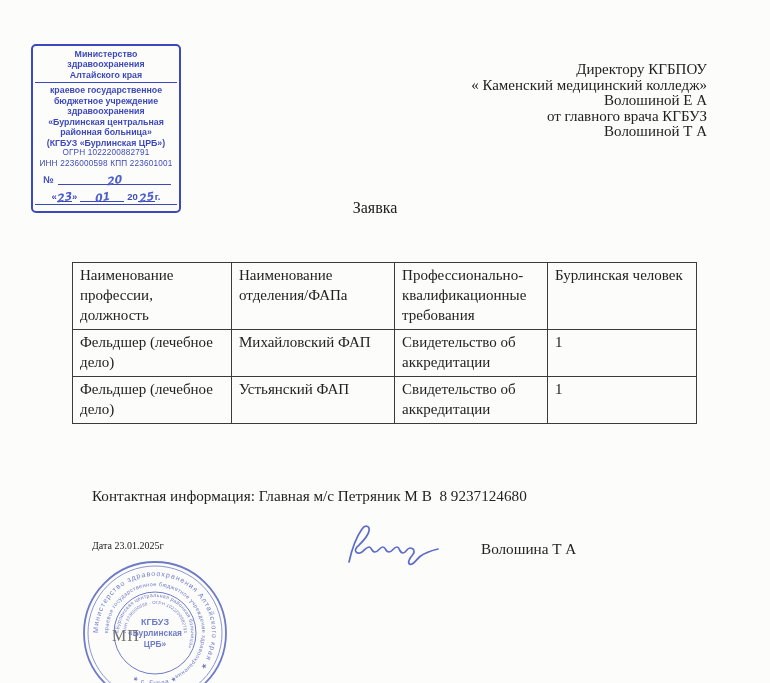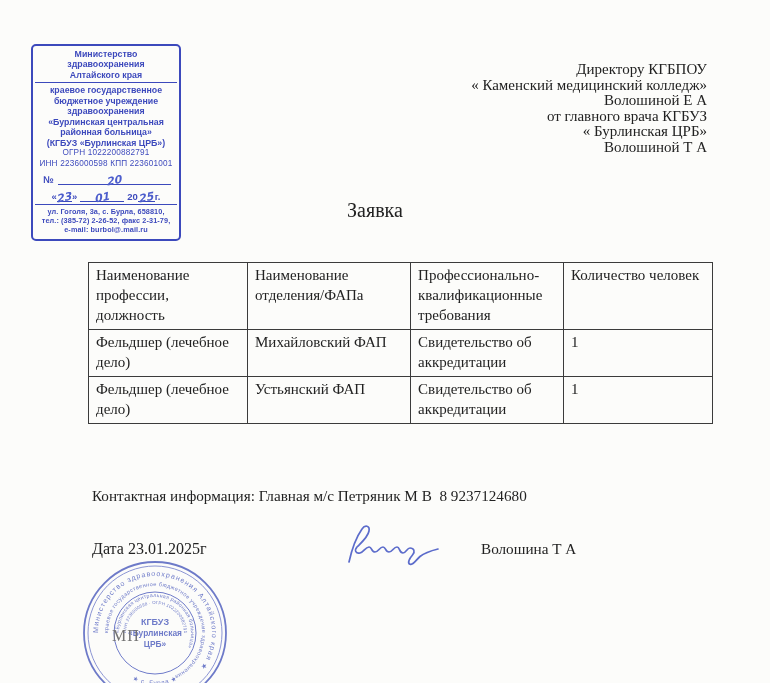--- a/index.html
+++ b/index.html
@@ -51,44 +51,44 @@
   .recipient {
     left:385px; top:62px; width:322px;
     text-align:right;
     font-size:15px; line-height:15.6px;
     color:#222;
   }
 
   
   .doc-title {
     left:280px; top:199px; width:190px;
-    text-align:center; font-size:20px; color:#222;
+    text-align:center; font-size:16px; color:#222;
   }
 
   
   table.req {
-    position:absolute; left:88px; top:262px; width:625px;
+    position:absolute; left:72px; top:262px; width:625px;
     border-collapse:collapse;
     font-size:15px; color:#222;
   }
   table.req th, table.req td {
     border:1.3px solid #3b3b3b;
     font-weight:normal;
     text-align:left;
     vertical-align:top;
     padding:2px 6px 4px 7px;
     line-height:20px;
   }
   table.req th { height:63px; }
   table.req td { height:42px;margin-left:20px; }
   .c1{width:158px;} .c2{width:162px;} .c3{width:152px;margin-top:24px;} .c4{width:148px;}
 
   
   .contact   { left:92px; top:487px; font-size:15.2px; color:#222; white-space:pre; }
-  .date-line { left:92px; top:540px; font-size:16px; color:#222; z-index:3; }
+  .date-line { left:92px; top:540px; font-size:10px; color:#222; z-index:3; }
   .signer    { left:481px; top:540px; font-size:15.2px; color:#222; }
   .mp        { left:112px; top:627px; font-size:16px; color:#737373; z-index:4; letter-spacing:1px; }
 
   
   .signature { left:342px; top:519px; z-index:3; }
 
   
   .round-stamp { left:80px; top:558px; opacity:.78; filter:blur(.35px); z-index:2; }
   .round-stamp text { font-family:"Liberation Sans", sans-serif; fill:#4656bb; }
 </style>
@@ -126,45 +126,39 @@
     <span class="uline w40">
         <span class="hand">01</span>
       </span>
     <span>20</span>
       <span class="uline w18">
         <span class="hand">25</span>
       </span>
       <span>г.</span>
   </div>
   <div class="cs-div"></div>
-  <div class="cs-addr">
-    <div>ул. Гоголя, 3а, с. Бурла, 658810,</div>
-    <div>тел.: (385-72) 2-26-52, факс 2-31-79,</div>
-    <div>e-mail: burbol@.mail.ru</div>
-  </div>
 </div>
 
 <div class="abs recipient">
   <div>Директору КГБПОУ</div>
   <div>« Каменский медицинский колледж»</div>
   <div>Волошиной Е А</div>
   <div>от главного врача КГБУЗ</div>
-  <div>« Бурлинская ЦРБ»</div>
   <div>Волошиной Т А</div>
 </div>
 
 <div class="abs doc-title">Заявка</div>
 
 <table class="req">
   <thead>
     <tr>
       <th class="c1">Наименование профессии, должность</th>
       <th class="c2">Наименование отделения/ФАПа</th>
       <th class="c3">Профессионально-квалификационные требования</th>
-      <th class="c4">Количество человек</th>
+      <th class="c4">Бурлинская человек</th>
     </tr>
   </thead>
   <tbody>
     <tr>
       <td>Фельдшер (лечебное дело)</td>
       <td>Михайловский ФАП</td>
       <td>Свидетельство об аккредитации</td>
       <td>1</td>
     </tr>
     <tr>

